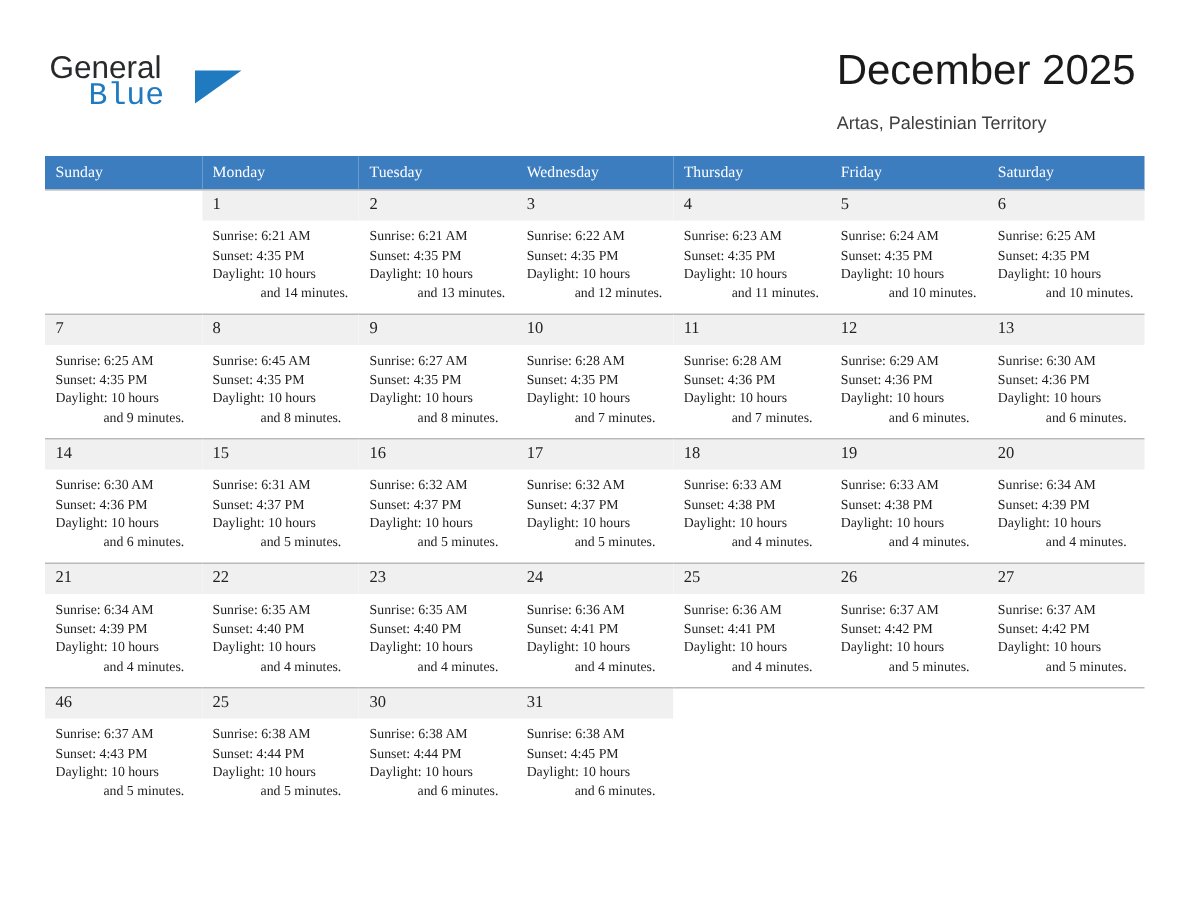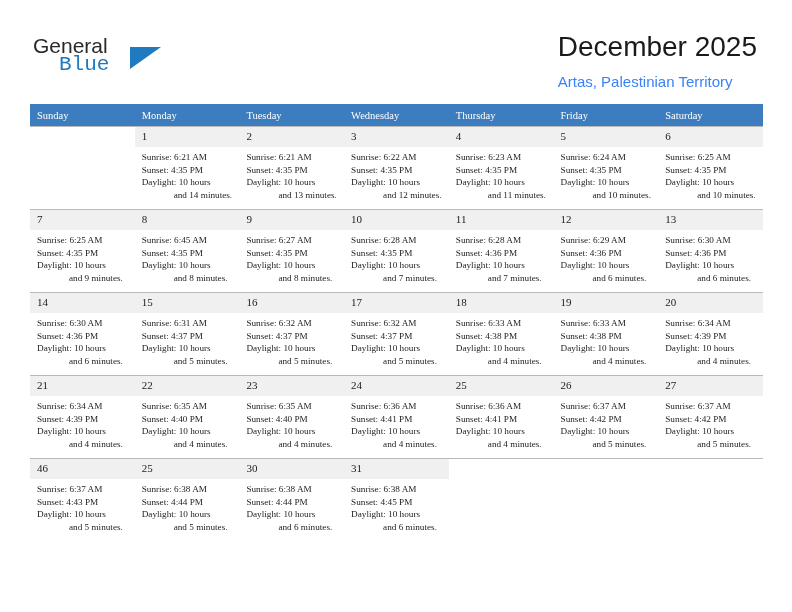--- a/index.html
+++ b/index.html
@@ -69,22 +69,22 @@
   }
   .month-title {
     font-size: 28px;
     color: #1a1a1a;
     line-height: 34px;
     white-space: nowrap;
     font-weight: normal;
     margin: 0;
   }
   .location-title {
-    font-size: 15px;
-    color: #3b82f6;
+    font-size: 12px;
+    color: #404040;
     line-height: 20px;
     margin-top: 8px;
     white-space: nowrap;
   }
 
   
   .calendar {
     position: absolute;
     left: 30px;
     top: 104px;

